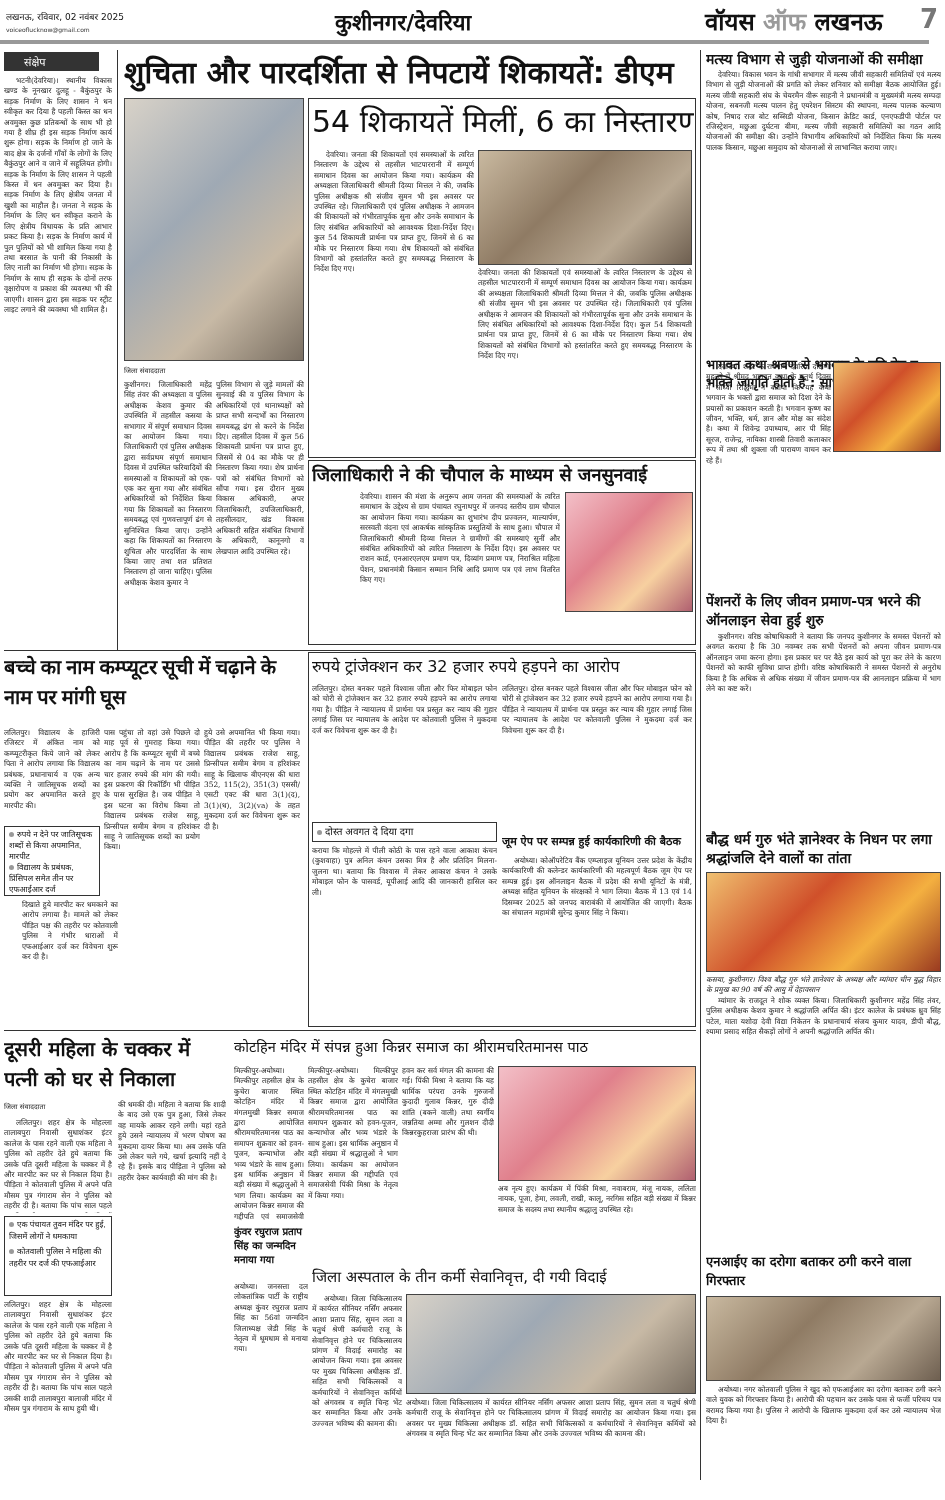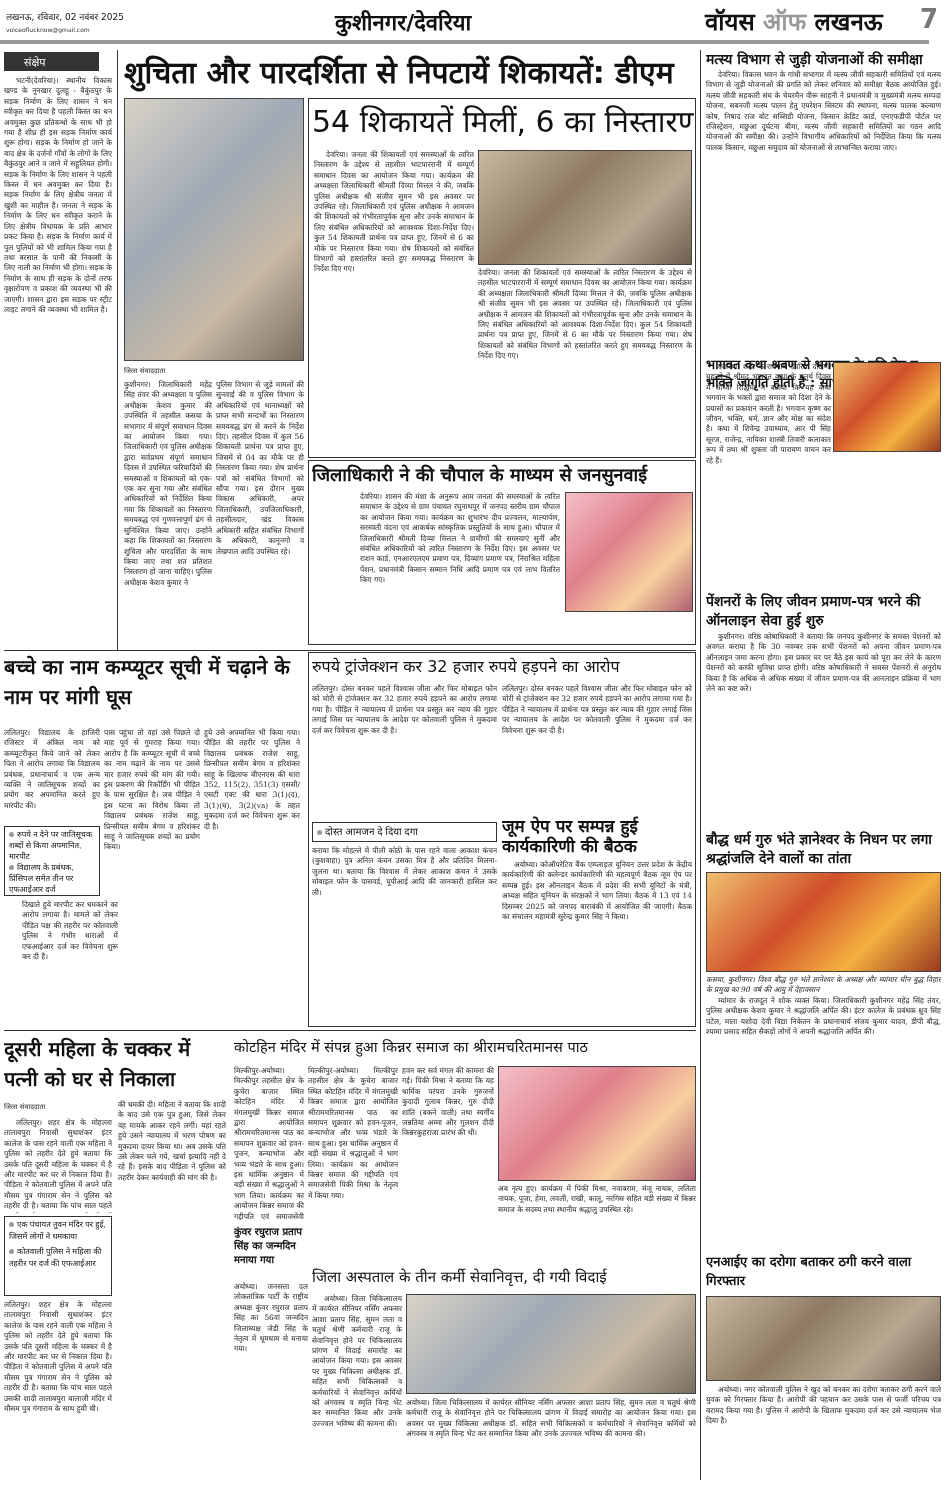--- a/index.html
+++ b/index.html
@@ -106,26 +106,26 @@
 <div class="photo warm" style="left:706px;top:872px;width:235px;height:100px;"></div>
 <div class="block" style="left:706px;top:975px;width:235px;height:270px;">
   <div class="body" style="font-style:italic;">कसया, कुशीनगर। विश्व बौद्ध गुरु भंते ज्ञानेश्वर के अध्यक्ष और म्यांमार चीन बुद्ध विहार के प्रमुख का 90 वर्ष की आयु में देहावसान</div>
   <div class="body" style="text-indent:12px;">म्यांमार के राजदूत ने शोक व्यक्त किया। जिलाधिकारी कुशीनगर महेंद्र सिंह तंवर, पुलिस अधीक्षक केशव कुमार ने श्रद्धांजलि अर्पित की। इंटर कालेज के प्रबंधक ध्रुव सिंह पटेल, माता यशोदा देवी विद्या निकेतन के प्रधानाचार्य संजय कुमार यादव, डीपी बौद्ध, श्यामा प्रसाद सहित सैकड़ों लोगों ने अपनी श्रद्धांजलि अर्पित की।</div>
 </div>
 <div class="block" style="left:706px;top:1252px;width:235px;height:42px;">
   <div class="hl" style="font-size:13px;line-height:19px;">एनआईए का दरोगा बताकर ठगी करने वाला गिरफ्तार</div>
 </div>
 <div class="photo" style="left:706px;top:1296px;width:235px;height:85px;"></div>
 <div class="block" style="left:706px;top:1385px;width:235px;height:95px;">
-  <div class="body" style="text-indent:12px;">अयोध्या। नगर कोतवाली पुलिस ने खुद को बनकर का दरोगा बताकर ठगी करने वाले युवक को गिरफ्तार किया है। आरोपी की पहचान कर उसके पास से फर्जी परिचय पत्र बरामद किया गया है। पुलिस ने आरोपी के खिलाफ मुकदमा दर्ज कर उसे न्यायालय भेज दिया है।</div>
+  <div class="body" style="text-indent:12px;">अयोध्या। नगर कोतवाली पुलिस ने खुद को एफआईआर का दरोगा बताकर ठगी करने वाले युवक को गिरफ्तार किया है। आरोपी की पहचान कर उसके पास से फर्जी परिचय पत्र बरामद किया गया है। पुलिस ने आरोपी के खिलाफ मुकदमा दर्ज कर उसे न्यायालय भेज दिया है।</div>
 </div>
 
 <div class="hrule" style="left:4px;top:650px;width:692px;"></div>
 <div class="block" style="left:4px;top:652px;width:300px;height:70px;">
-  <div class="hl" style="font-size:20px;line-height:30px;">बच्चे का नाम कम्प्यूटर सूची में चढ़ाने के नाम पर मांगी घूस</div>
+  <div class="hl" style="font-size:20px;line-height:30px;font-family:Liberation Serif, serif;">बच्चे का नाम कम्प्यूटर सूची में चढ़ाने के नाम पर मांगी घूस</div>
 </div>
 <div class="block" style="left:4px;top:728px;width:96px;height:95px;">
   <div class="body">ललितपुर। विद्यालय के हाजिरी रजिस्टर में अंकित नाम को कम्प्यूटरीकृत किये जाने को लेकर पिता ने आरोप लगाया कि विद्यालय प्रबंधक, प्रधानाचार्य व एक अन्य व्यक्ति ने जातिसूचक शब्दों का प्रयोग कर अपमानित करते हुए मारपीट की।</div>
 </div>
 <div class="boxhl" style="left:4px;top:826px;width:96px;height:70px;font-size:8px;line-height:11px;">
   <div><span class="dot"></span><span>रुपये न देने पर जातिसूचक शब्दों से किया अपमानित, मारपीट</span></div>
   <div><span class="dot"></span><span>विद्यालय के प्रबंधक, प्रिंसिपल समेत तीन पर एफआईआर दर्ज</span></div>
 </div>
 <div class="block" style="left:22px;top:900px;width:96px;height:125px;">
   <div class="body">दिखाते हुये मारपीट कर धमकाने का आरोप लगाया है। मामले को लेकर पीड़ित पक्ष की तहरीर पर कोतवाली पुलिस ने गंभीर धाराओं में एफआईआर दर्ज कर विवेचना शुरू कर दी है।</div>
@@ -137,27 +137,27 @@
   <div class="body">हुये उसे अपमानित भी किया गया। पीड़ित की तहरीर पर पुलिस ने विद्यालय प्रबंधक राजेश साहू, प्रिन्सीपल समीम बेगम व हरिशंकर साहू के खिलाफ बीएनएस की धारा 352, 115(2), 351(3) एससी/एसटी एक्ट की धारा 3(1)(द), 3(1)(ध), 3(2)(va) के तहत मुकदमा दर्ज कर विवेचना शुरू कर दी है।</div>
 </div>
 
 <div class="framed" style="left:308px;top:652px;width:388px;height:375px;"></div>
 <div class="block" style="left:312px;top:654px;width:380px;height:28px;">
   <div class="hl-light" style="font-size:16px;line-height:26px;white-space:nowrap;">रुपये ट्रांजेक्शन कर 32 हजार रुपये हड़पने का आरोप</div>
 </div>
 <div class="block" style="left:312px;top:684px;width:185px;height:135px;">
   <div class="body">ललितपुर। दोस्त बनकर पहले विश्वास जीता और फिर मोबाइल फोन को चोरी से ट्रांजेक्शन कर 32 हजार रुपये हड़पने का आरोप लगाया गया है। पीड़ित ने न्यायालय में प्रार्थना पत्र प्रस्तुत कर न्याय की गुहार लगाई जिस पर न्यायालय के आदेश पर कोतवाली पुलिस ने मुकदमा दर्ज कर विवेचना शुरू कर दी है।</div>
 </div>
-<div class="boxhl" style="left:312px;top:822px;width:185px;height:20px;"><span class="dot"></span><span>दोस्त आमजन दे दिया दगा</span></div>
+<div class="boxhl" style="left:312px;top:822px;width:185px;height:20px;"><span class="dot"></span><span>दोस्त अवगत दे दिया दगा</span></div>
 <div class="block" style="left:312px;top:846px;width:185px;height:178px;">
   <div class="body">कराया कि मोहल्ले में पीली कोठी के पास रहने वाला आकाश कंचन (कुशवाहा) पुत्र अनिल कंचन उसका मित्र है और प्रतिदिन मिलना-जुलना था। बताया कि विश्वास में लेकर आकाश कंचन ने उसके मोबाइल फोन के पासवर्ड, यूपीआई आदि की जानकारी हासिल कर ली।</div>
 </div>
 <div class="block" style="left:502px;top:684px;width:190px;height:340px;">
   <div class="body" style="height:128px;overflow:hidden;">ललितपुर। दोस्त बनकर पहले विश्वास जीता और फिर मोबाइल फोन को चोरी से ट्रांजेक्शन कर 32 हजार रुपये हड़पने का आरोप लगाया गया है। पीड़ित ने न्यायालय में प्रार्थना पत्र प्रस्तुत कर न्याय की गुहार लगाई जिस पर न्यायालय के आदेश पर कोतवाली पुलिस ने मुकदमा दर्ज कर विवेचना शुरू कर दी है।</div>
-  <div class="hl" style="font-size:17px;line-height:20px;margin-top:4px;">जूम ऐप पर सम्पन्न हुई कार्यकारिणी की बैठक</div>
+  <div class="hl" style="font-size:11px;line-height:20px;margin-top:20px;">जूम ऐप पर सम्पन्न हुई कार्यकारिणी की बैठक</div>
   <div class="body" style="margin-top:4px;text-indent:12px;">अयोध्या। कोऑपरेटिव बैंक एम्प्लाइज यूनियन उत्तर प्रदेश के केंद्रीय कार्यकारिणी की कलेन्डर कार्यकारिणी की महत्वपूर्ण बैठक जूम ऐप पर सम्पन्न हुई। इस ऑनलाइन बैठक में प्रदेश की सभी यूनिटों के मंत्री, अध्यक्ष सहित यूनियन के संरक्षकों ने भाग लिया। बैठक में 13 एवं 14 दिसम्बर 2025 को जनपद बाराबंकी में आयोजित की जाएगी। बैठक का संचालन महामंत्री सुरेन्द्र कुमार सिंह ने किया।</div>
 </div>
 
 <div class="hrule" style="left:4px;top:1030px;width:692px;"></div>
 <div class="block" style="left:4px;top:1034px;width:226px;height:65px;">
   <div class="hl" style="font-size:20px;line-height:30px;">दूसरी महिला के चक्कर में पत्नी को घर से निकाला</div>
 </div>
 <div class="caption" style="position:absolute;left:4px;top:1102px;">जिला संवाददाता</div>
 <div class="block" style="left:4px;top:1118px;width:108px;height:95px;">
   <div class="body" style="text-indent:12px;">ललितपुर। शहर क्षेत्र के मोहल्ला तालाबपुरा निवासी सुधाशंकर इंटर कालेज के पास रहने वाली एक महिला ने पुलिस को तहरीर देते हुये बताया कि उसके पति दूसरी महिला के चक्कर में है और मारपीट कर घर से निकाल दिया है। पीड़िता ने कोतवाली पुलिस में अपने पति मौसम पुत्र गंगाराम सेन ने पुलिस को तहरीर दी है। बताया कि पांच साल पहले उसकी शादी तालाबपुरा बालाजी मंदिर में मौसम पुत्र गंगाराम के साथ हुयी थी।</div>

